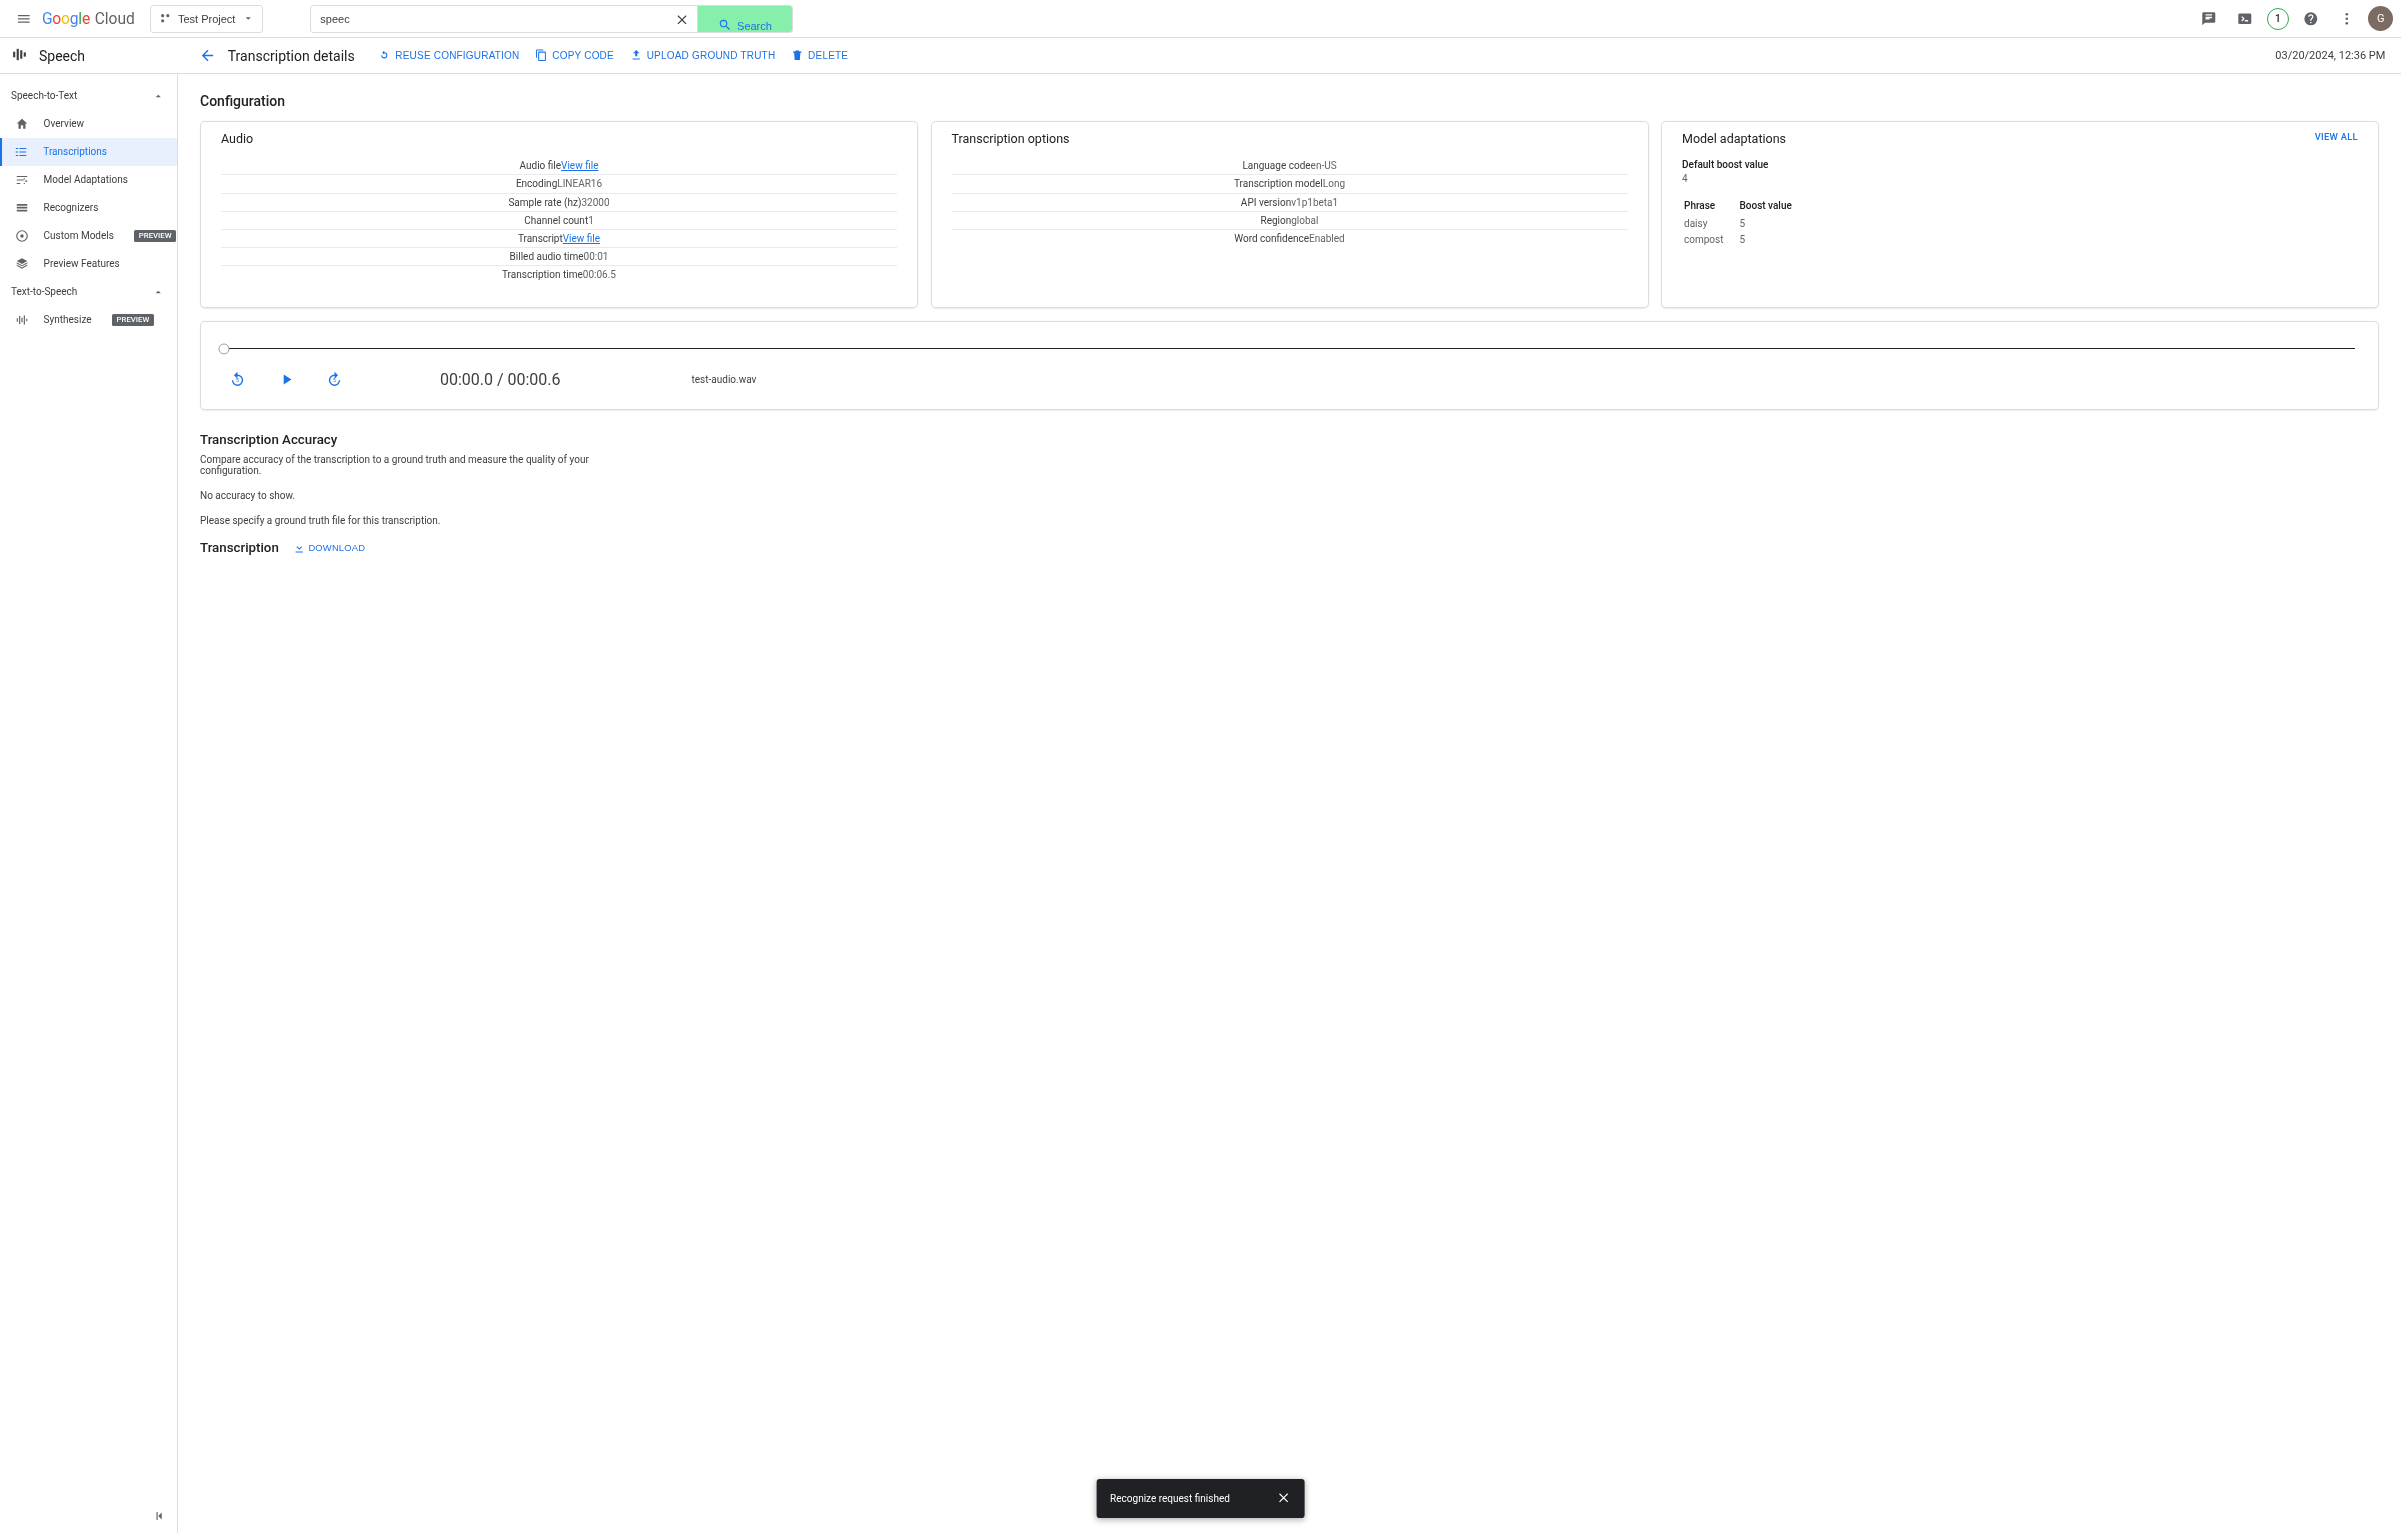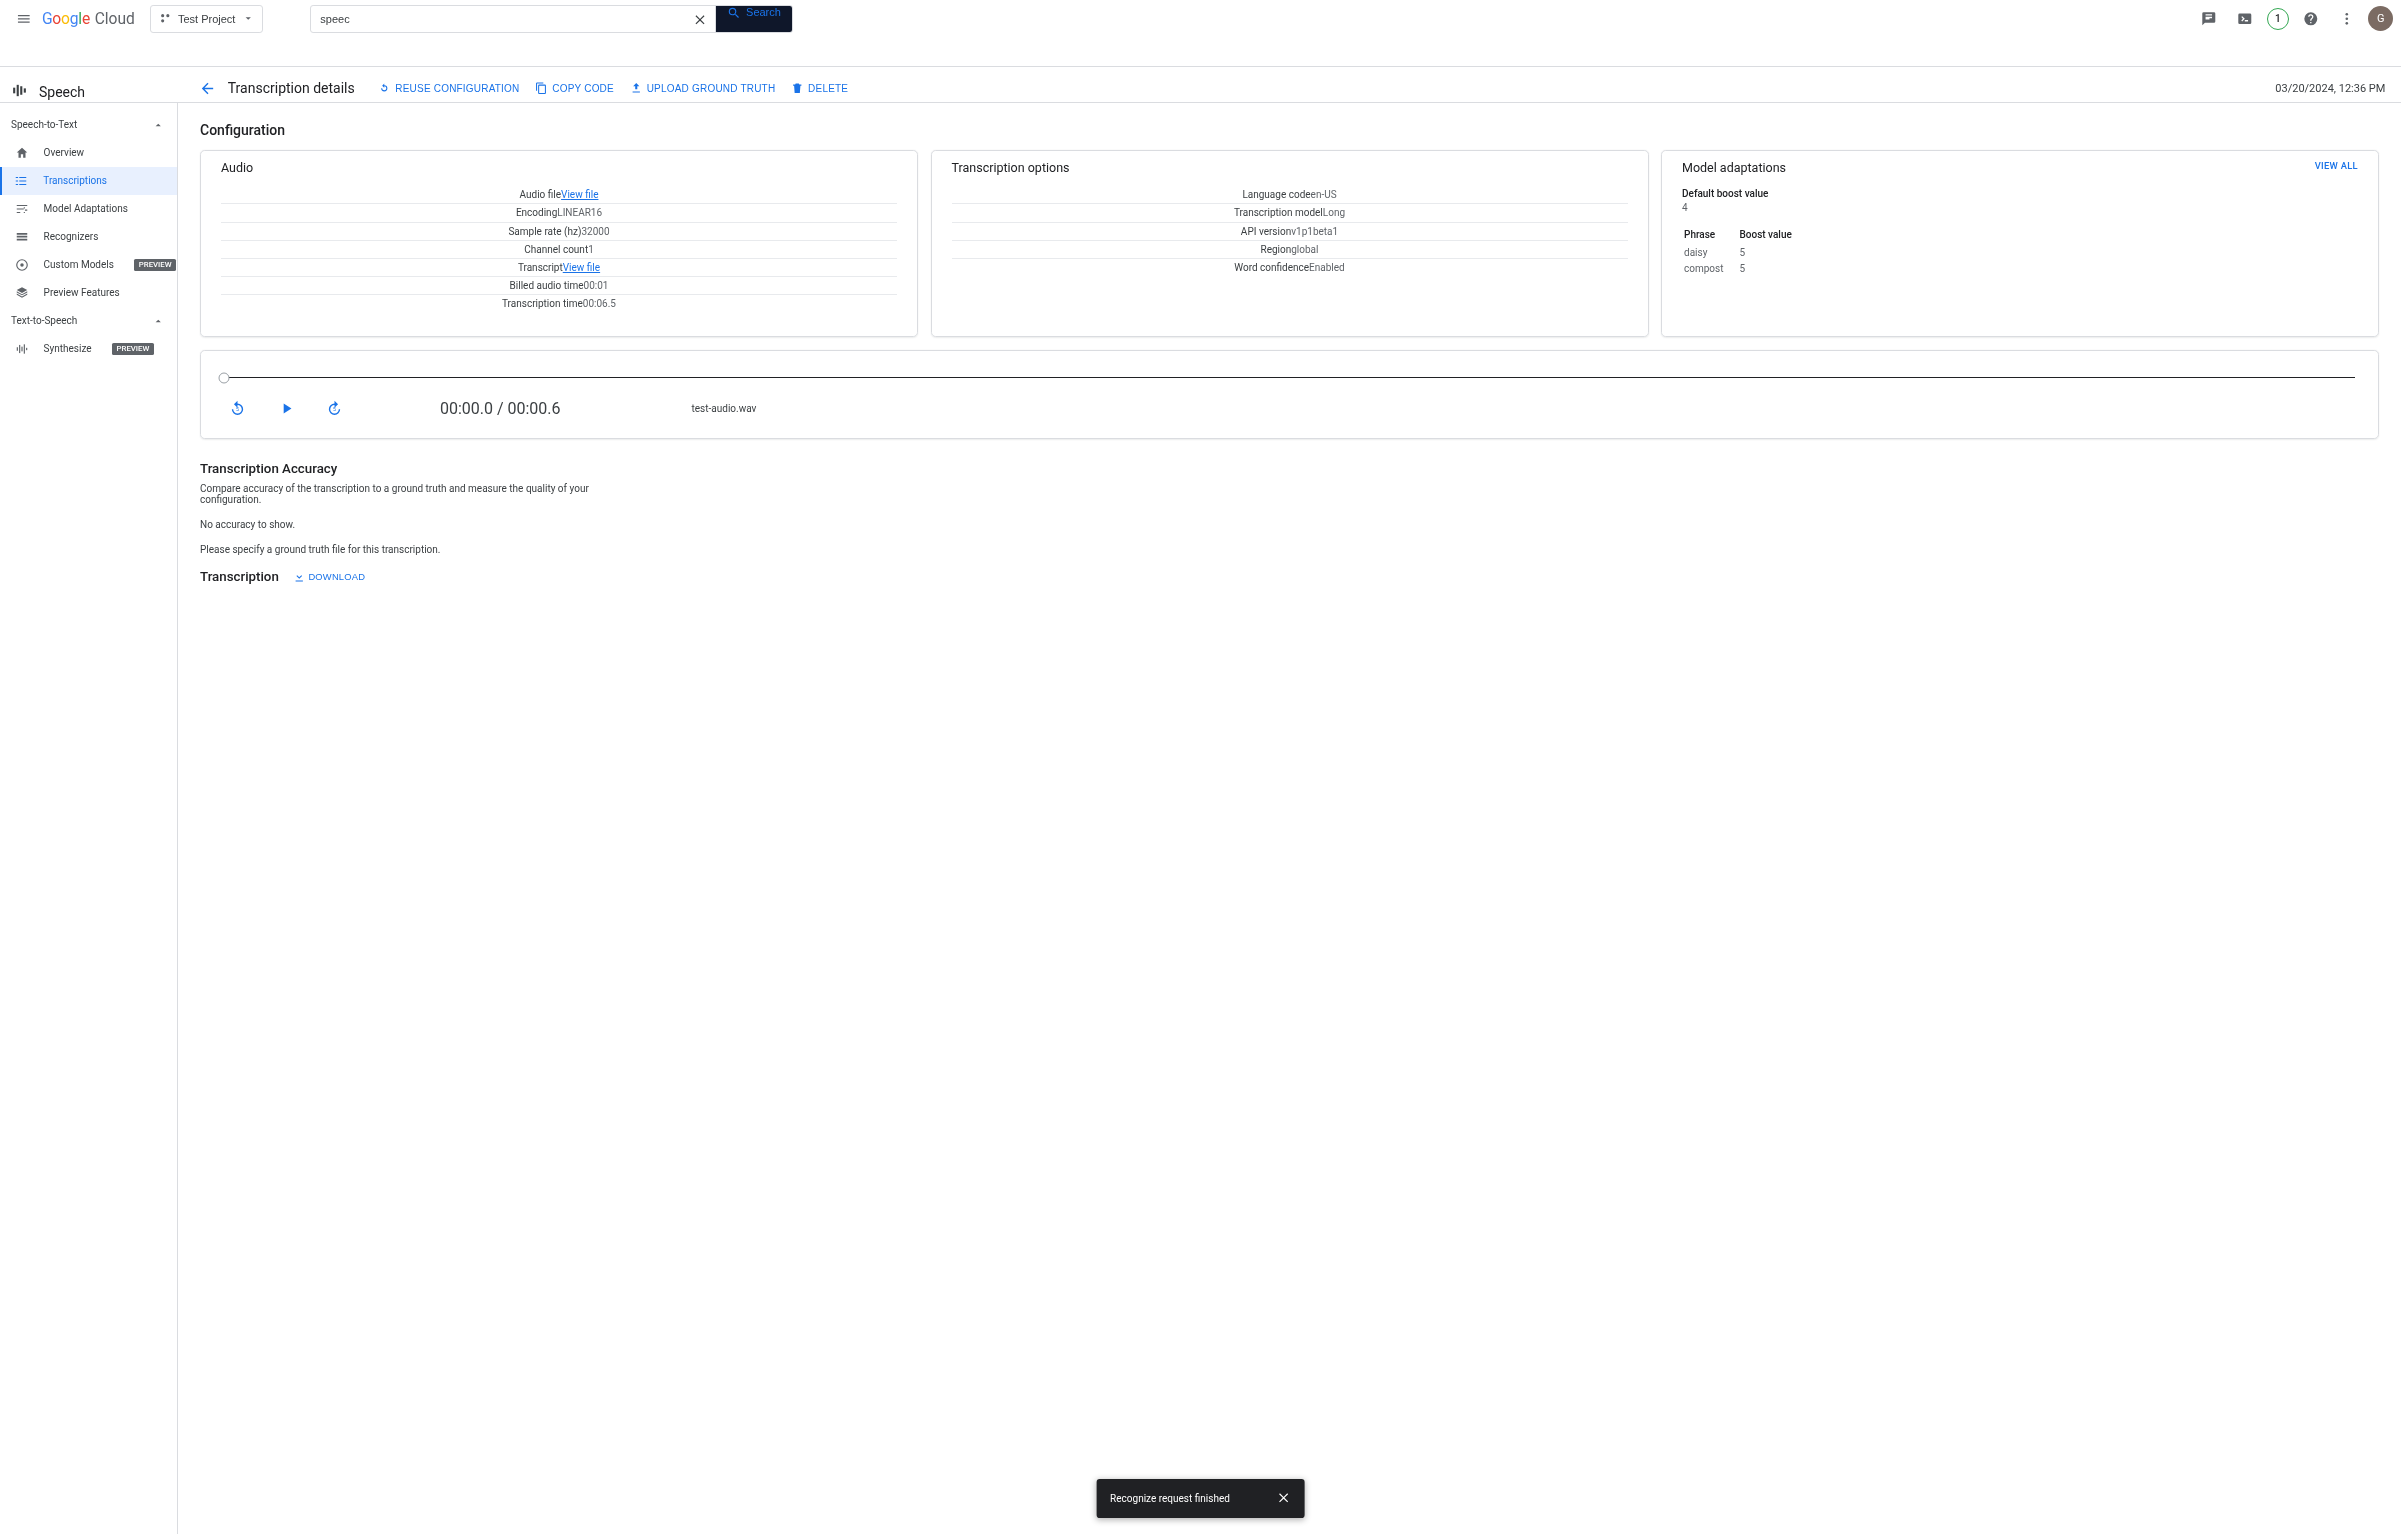--- a/index.html
+++ b/index.html
@@ -32,32 +32,32 @@
   .searchbar {
     display:flex; align-items:center; margin-left:47px;
     border:0.8px solid var(--border); border-radius:3.1px; overflow:hidden; height:28px; width:483px;
     box-shadow: 0 0 0 0 rgba(0,0,0,0); background:#fff;
   }
   .searchbar input {
     flex:1; border:none; outline:none; font-size:11px; padding:0 9.4px; color:#3c4043; background:transparent;
   }
   .searchbar .clear-btn { width:31px; height:100%; display:flex;align-items:center;justify-content:center; background:none;border:none;cursor:pointer;}
   .searchbar .search-btn {
-    display:flex; align-items:flex-start; gap:4.7px; padding:0 11px; height:100%;
-    border:none; border-left:0.8px solid var(--border); background:#0f172a; cursor:pointer; color:var(--blue); font-size:11px; font-weight:500;
+    display:flex; align-items:flex-end; gap:4.7px; padding:0 20px; height:100%;
+    border:none; border-left:0.8px solid var(--border); background:#86efac; cursor:pointer; color:var(--blue); font-size:11px; font-weight:500;
   }
   .topbar-spacer { flex:1; }
   .top-icons { display:flex; align-items:center; gap:7.8px; }
   .icon-btn { width:28px; height:28px; display:flex; align-items:center; justify-content:center; border:none;background:none; cursor:pointer; border-radius:50%; }
   .trial-badge { width:22px;height:22px;border:1.2px solid #34a853;border-radius:50%;display:flex;align-items:center;justify-content:center;font-size:10px;color:#202124;font-weight:500;}
   .avatar { width:25px;height:25px;border-radius:50%;background:#7b6b63;color:#fff;display:flex;align-items:center;justify-content:center;font-size:11px;}
 
   
   .productbar {
-    display:flex; align-items:flex-end; height:37px; border-top:0.8px solid var(--border); border-bottom:0.8px solid var(--border);margin-top:29px;
+    display:flex; align-items:center; height:37px; border-top:0.8px solid var(--border); border-bottom:0.8px solid var(--border);
   }
   .productbar-left { width:178px; display:flex; align-items:center; padding:0 11px; gap:11px;}
   .productbar-title { font-size:14px; font-weight:400; color:#202124;}
   .productbar-right { flex:1; display:flex; align-items:center; padding:0 15.6px; }
   .back-btn { width:28px;height:28px;display:flex;align-items:center;justify-content:center;border:none;background:none;cursor:pointer;}
   .page-title { font-size:14px; margin-left:6.2px; margin-right:23.4px;}
   .action-btns { display:flex; gap:15.6px; }
   .action-btn { display:flex; align-items:center; gap:4.7px; border:none; background:none; cursor:pointer; color:var(--blue); font-size:10px; font-weight:500; letter-spacing:0.2px;}
   .timestamp { margin-left:auto; font-size:11px; color:#3c4043;}
 

